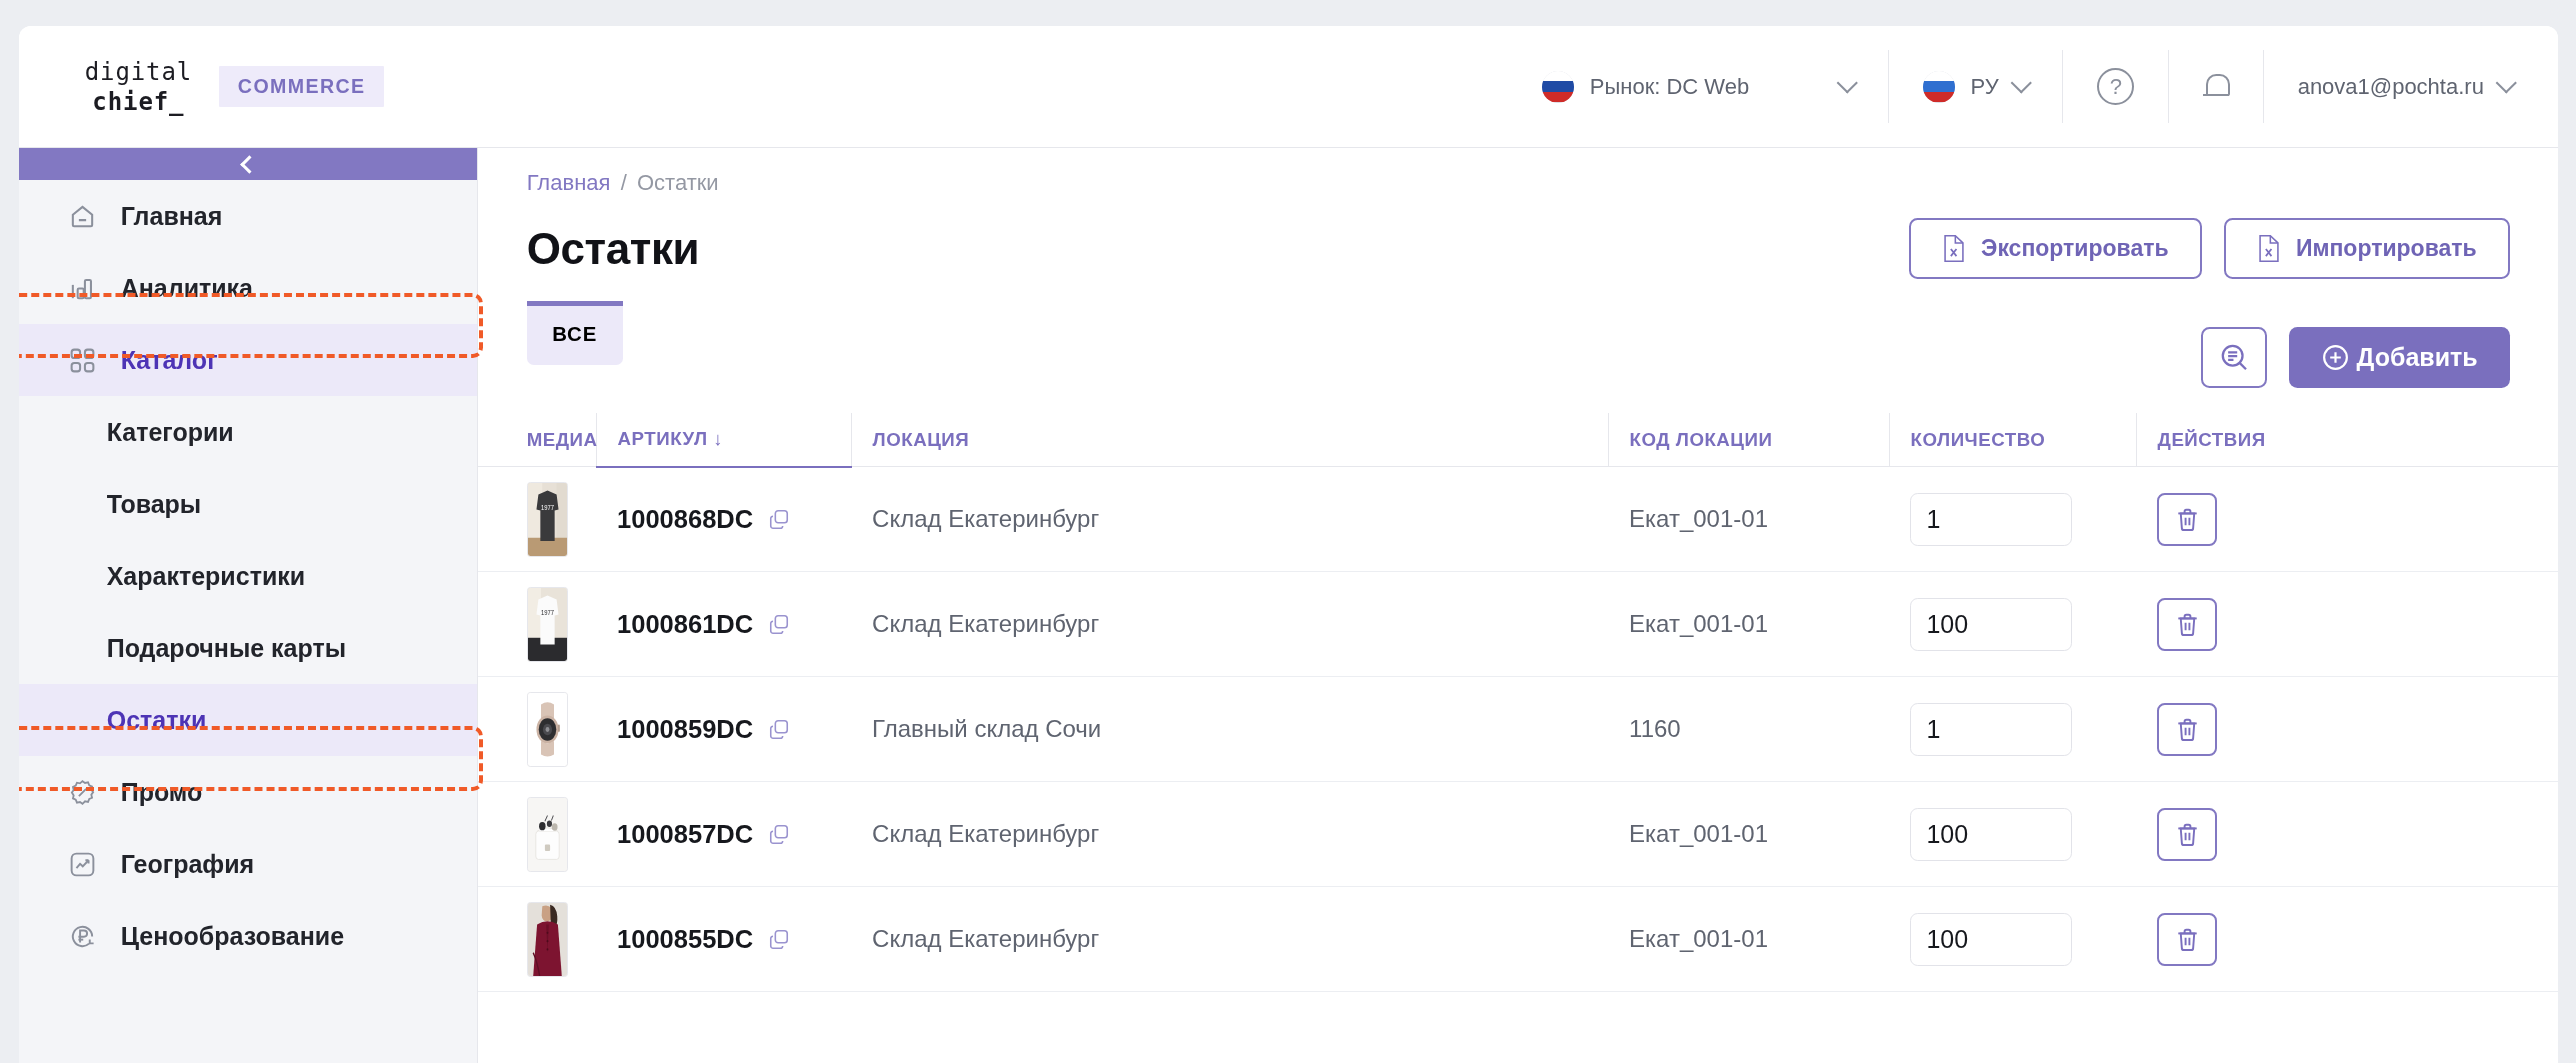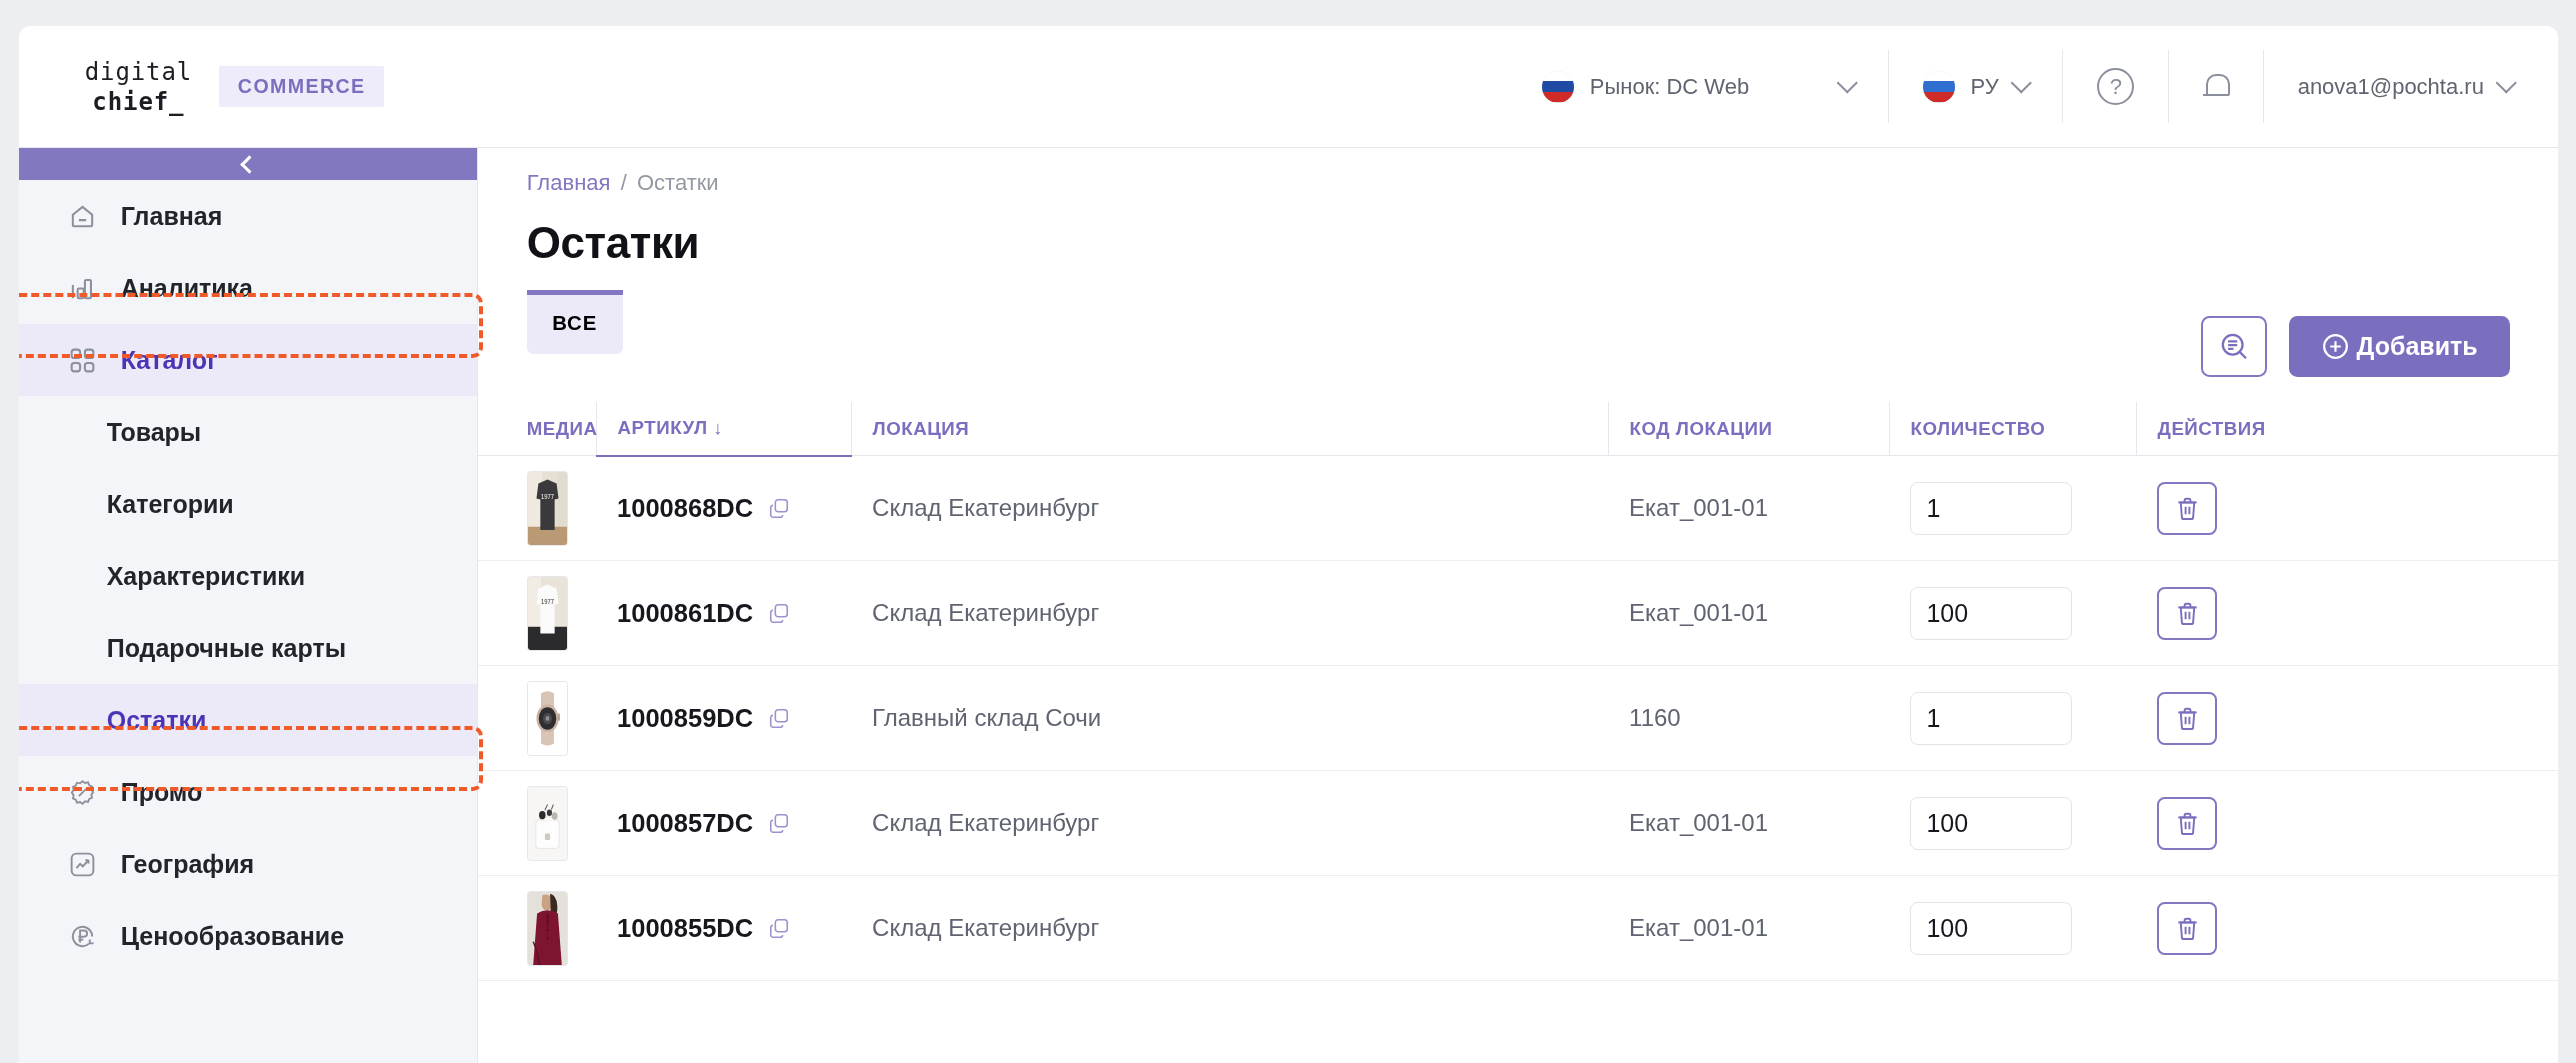--- a/index.html
+++ b/index.html
@@ -376,24 +376,24 @@
               <rect x="3" y="3" width="7" height="7" rx="2.2"></rect>
               <rect x="14" y="3" width="7" height="7" rx="2.2"></rect>
               <rect x="3" y="14" width="7" height="7" rx="2.2"></rect>
               <rect x="14" y="14" width="7" height="7" rx="2.2"></rect>
             </svg>
         </span>
         <span>Каталог</span>
       </div>
 
       <div class="nav-item sub">
+        <span>Категории</span>
+      </div>
+      <div class="nav-item sub">
         <span>Товары</span>
-      </div>
-      <div class="nav-item sub">
-        <span>Категории</span>
       </div>
       <div class="nav-item sub">
         <span>Характеристики</span>
       </div>
       <div class="nav-item sub">
         <span>Подарочные карты</span>
       </div>
       <div class="nav-item sub active">
         <span>Остатки</span>
       </div>
@@ -439,20 +439,42 @@
 
       <div class="main-head">
         <div class="crumbs">
           <a>Главная</a>
           <span>/</span>
           <span>Остатки</span>
         </div>
 
         <div class="title-row">
           <div class="page-title">Остатки</div>
+          <div class="head-btns">
+            <button class="btn-outline">
+              <span class="xls-ico">
+                <svg viewBox="0 0 20 26" fill="none" stroke="#7a6fbe" stroke-width="1.4">
+                    <path d="M2 1.6h9.2L18 8v16.4H2z"></path>
+                    <path d="M11.2 1.6V8H18"></path>
+                    <path d="M7.2 13.4l5 6.4M12.2 13.4l-5 6.4" stroke-width="1.6"></path>
+                  </svg>
+              </span>
+              <span>Экспортировать</span>
+            </button>
+            <button class="btn-outline">
+              <span class="xls-ico">
+                <svg viewBox="0 0 20 26" fill="none" stroke="#7a6fbe" stroke-width="1.4">
+                    <path d="M2 1.6h9.2L18 8v16.4H2z"></path>
+                    <path d="M11.2 1.6V8H18"></path>
+                    <path d="M7.2 13.4l5 6.4M12.2 13.4l-5 6.4" stroke-width="1.6"></path>
+                  </svg>
+              </span>
+              <span>Импортировать</span>
+            </button>
+          </div>
         </div>
       </div>
 
       <div class="tabrow">
         <div class="tab">ВСЕ</div>
         <div class="tool-btns">
           <button class="btn-icon-sq">
             <span>
               <svg viewBox="0 0 24 24" fill="none" stroke="#7a6fbe" stroke-width="1.7">
                   <circle cx="11" cy="11" r="7.4"></circle>

